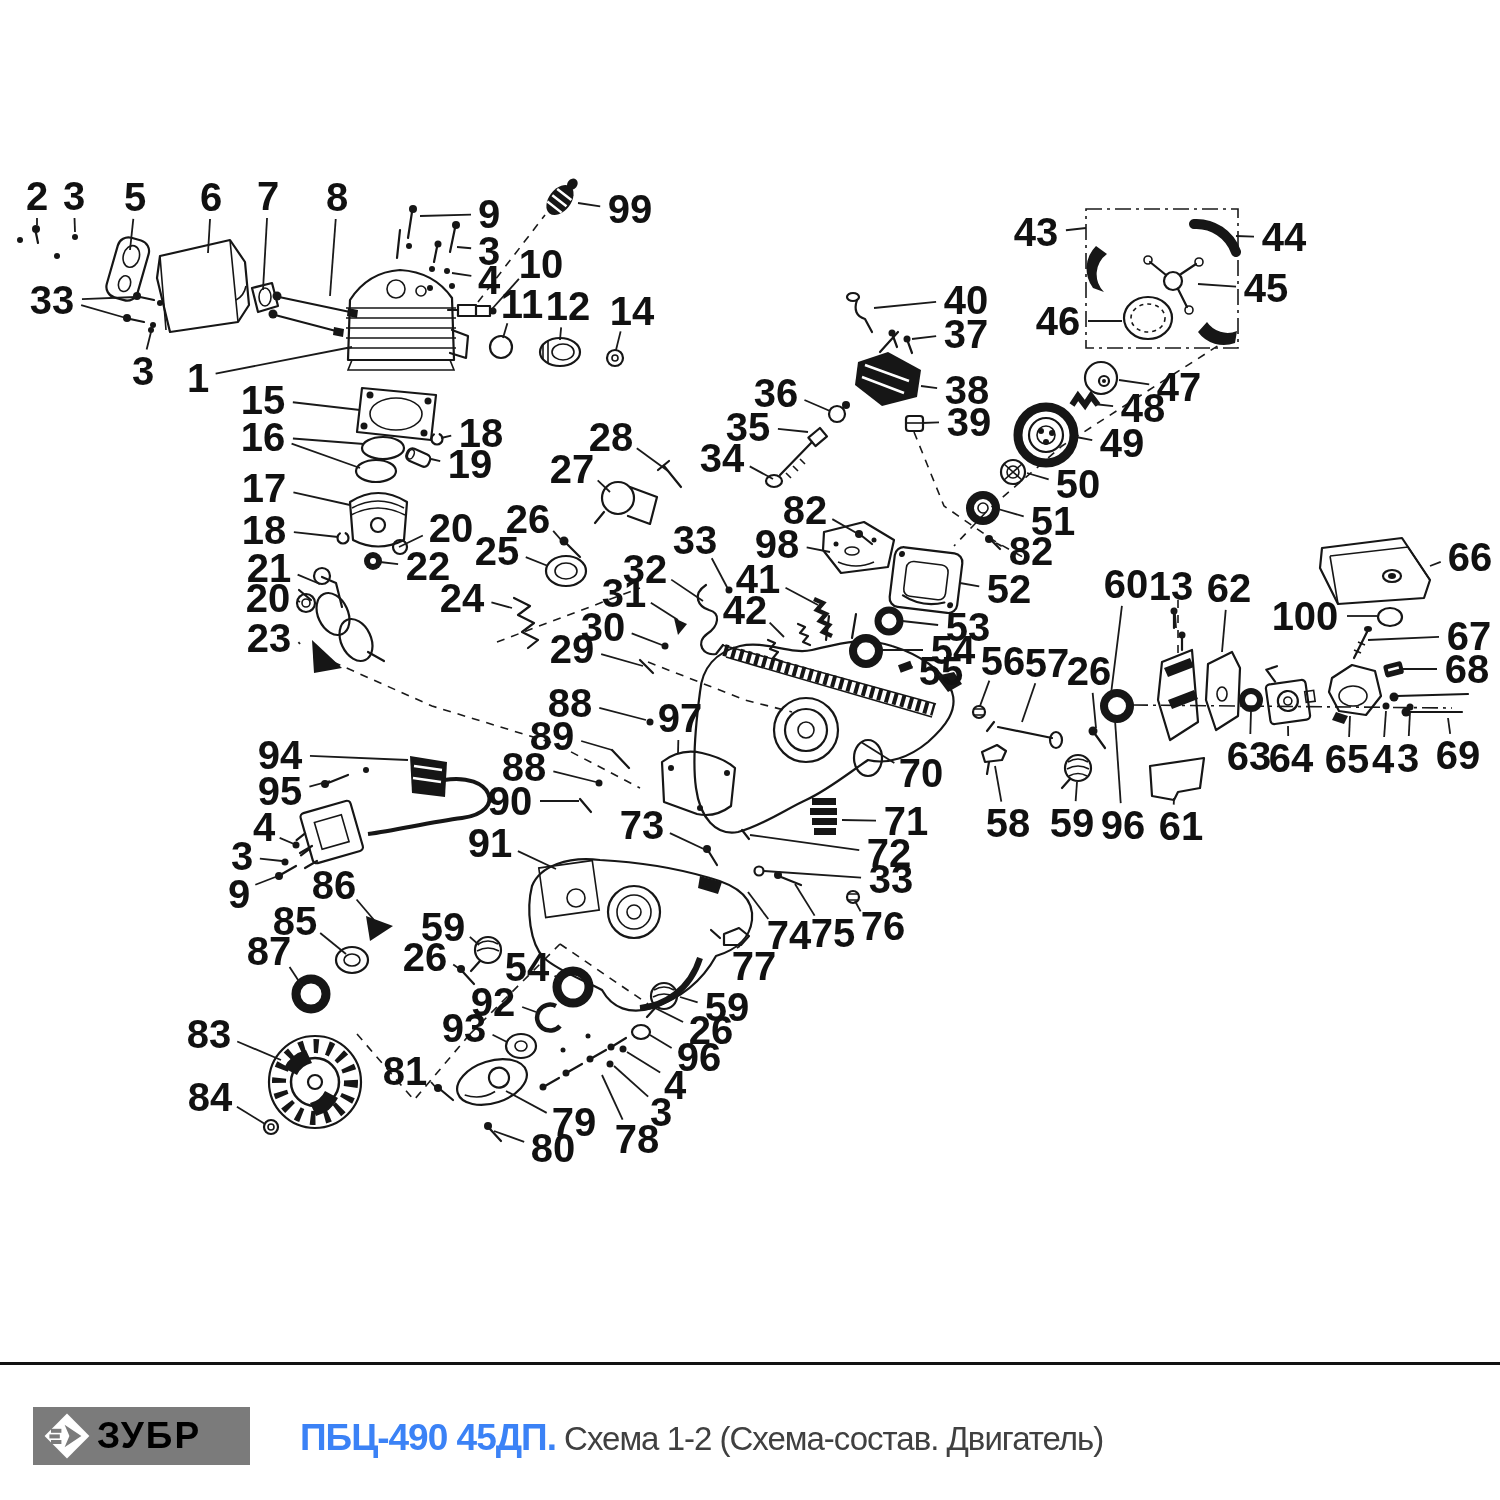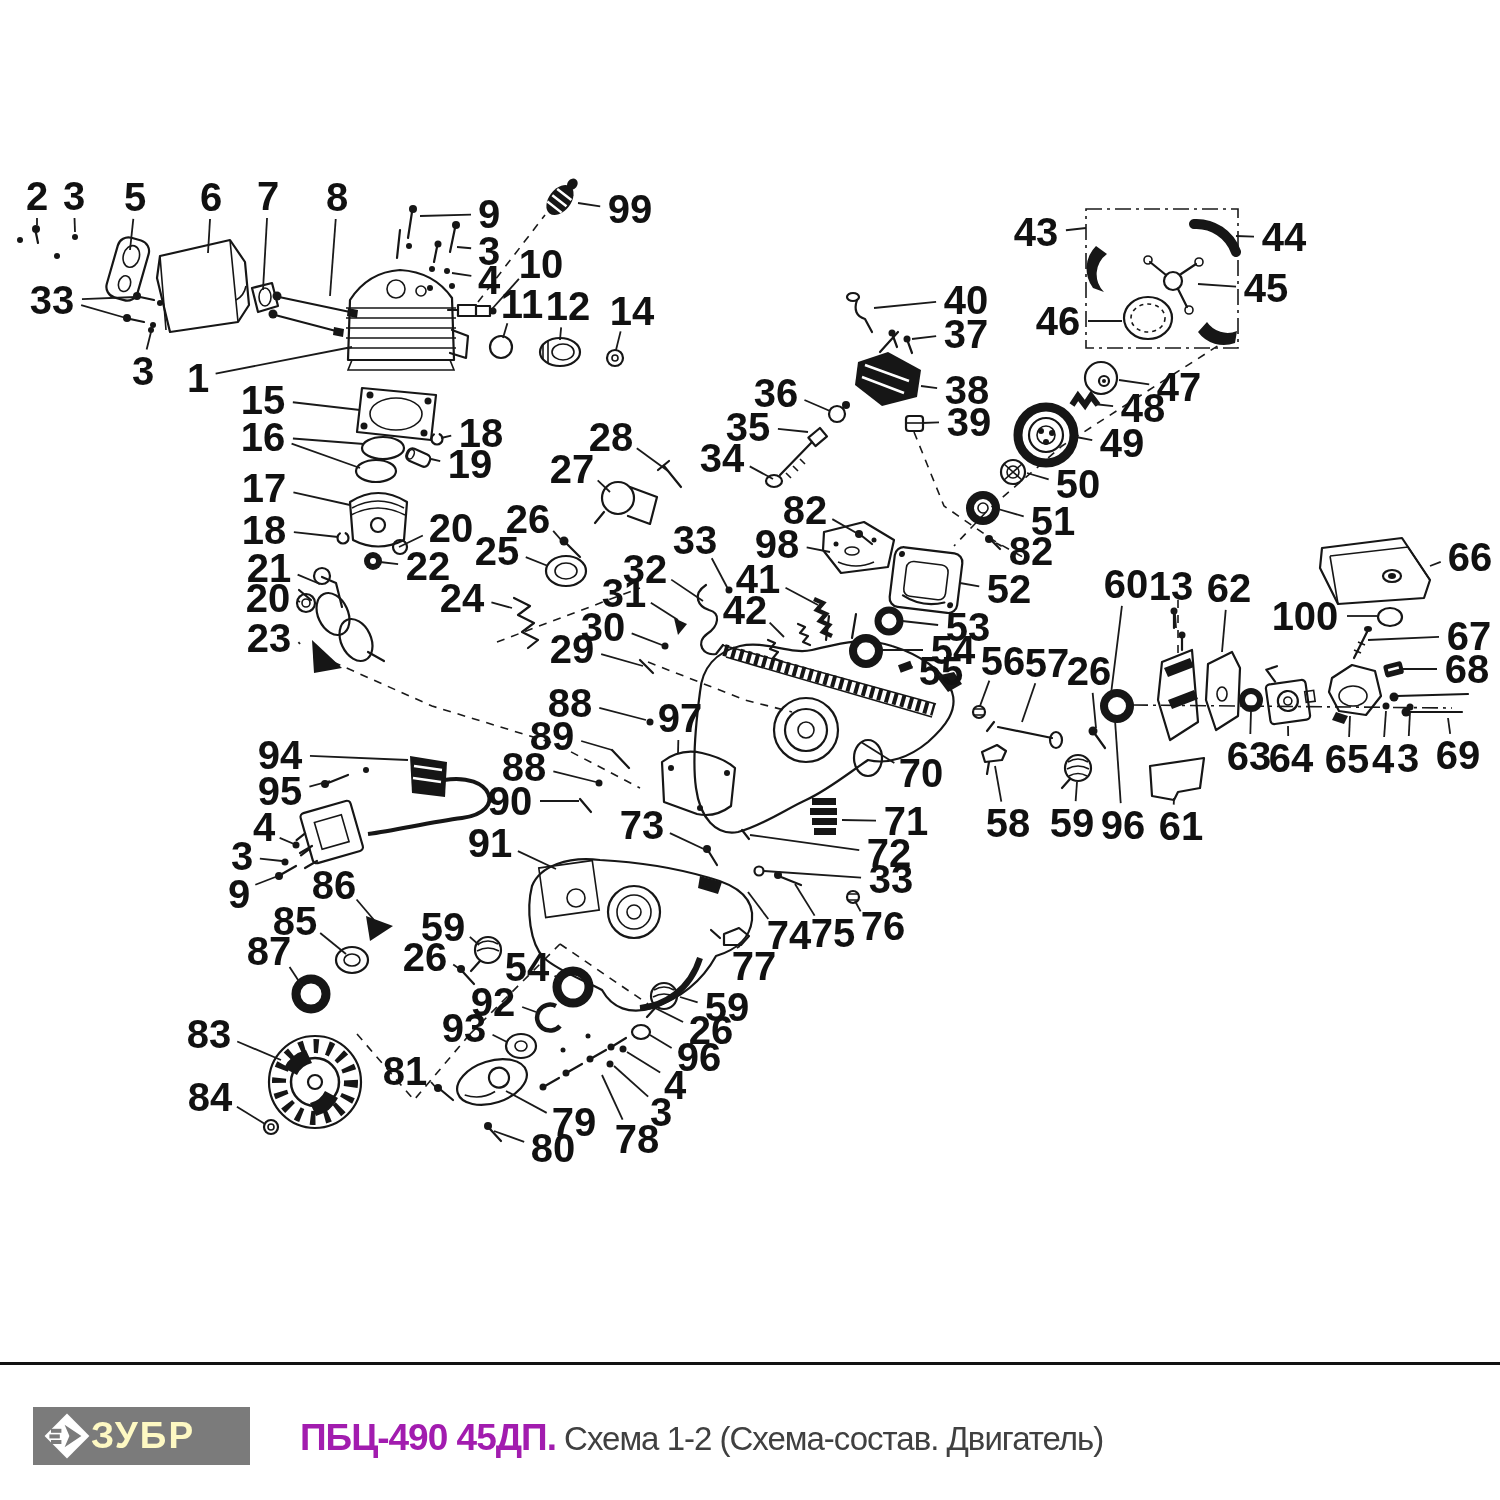--- a/index.html
+++ b/index.html
@@ -8,23 +8,23 @@
   #diagram-svg{position:absolute;left:0;top:0;}
   .part{stroke:#161616;stroke-width:2.2;fill:none;stroke-linejoin:round;stroke-linecap:round;}
   .partthin{stroke:#161616;stroke-width:1.6;fill:none;}
   .fillb{fill:#161616;stroke:none;}
   .leader{stroke:#1a1a1a;stroke-width:1.8;}
   .lbl{font-family:"Liberation Sans",sans-serif;font-weight:bold;font-size:40px;fill:#111;}
   .dash{stroke:#1a1a1a;stroke-width:1.6;fill:none;stroke-dasharray:8 7;}
   .dashdot{stroke:#1a1a1a;stroke-width:1.6;fill:none;stroke-dasharray:16 5 3 5;}
   .divider{position:absolute;left:0;top:1362px;width:1500px;height:3px;background:#111;}
   .brand{position:absolute;left:33px;top:1407px;width:217px;height:58px;background:#7b7b7b;display:flex;align-items:center;padding-left:10px;box-sizing:border-box;}
-  .brand-text{color:#fef9c3;font-weight:bold;font-size:37px;letter-spacing:2px;}
+  .brand-text{color:#000000;font-weight:bold;font-size:37px;letter-spacing:2px;margin-left:6px;}
   .title{position:absolute;left:300px;top:1417px;white-space:nowrap;}
-  .title b{font-size:37px;color:#a21caf;letter-spacing:-1px;}
+  .title b{font-size:37px;color:#3b82f6;letter-spacing:-1px;}
   .title span{font-size:33px;color:#404040;font-weight:normal;letter-spacing:-1px;}
 </style>
 </head>
 <body>
 
 <div class="stage">
 
 <svg id="diagram-svg" width="1500" height="1360" viewBox="0 0 1500 1360">
 
   <g>

